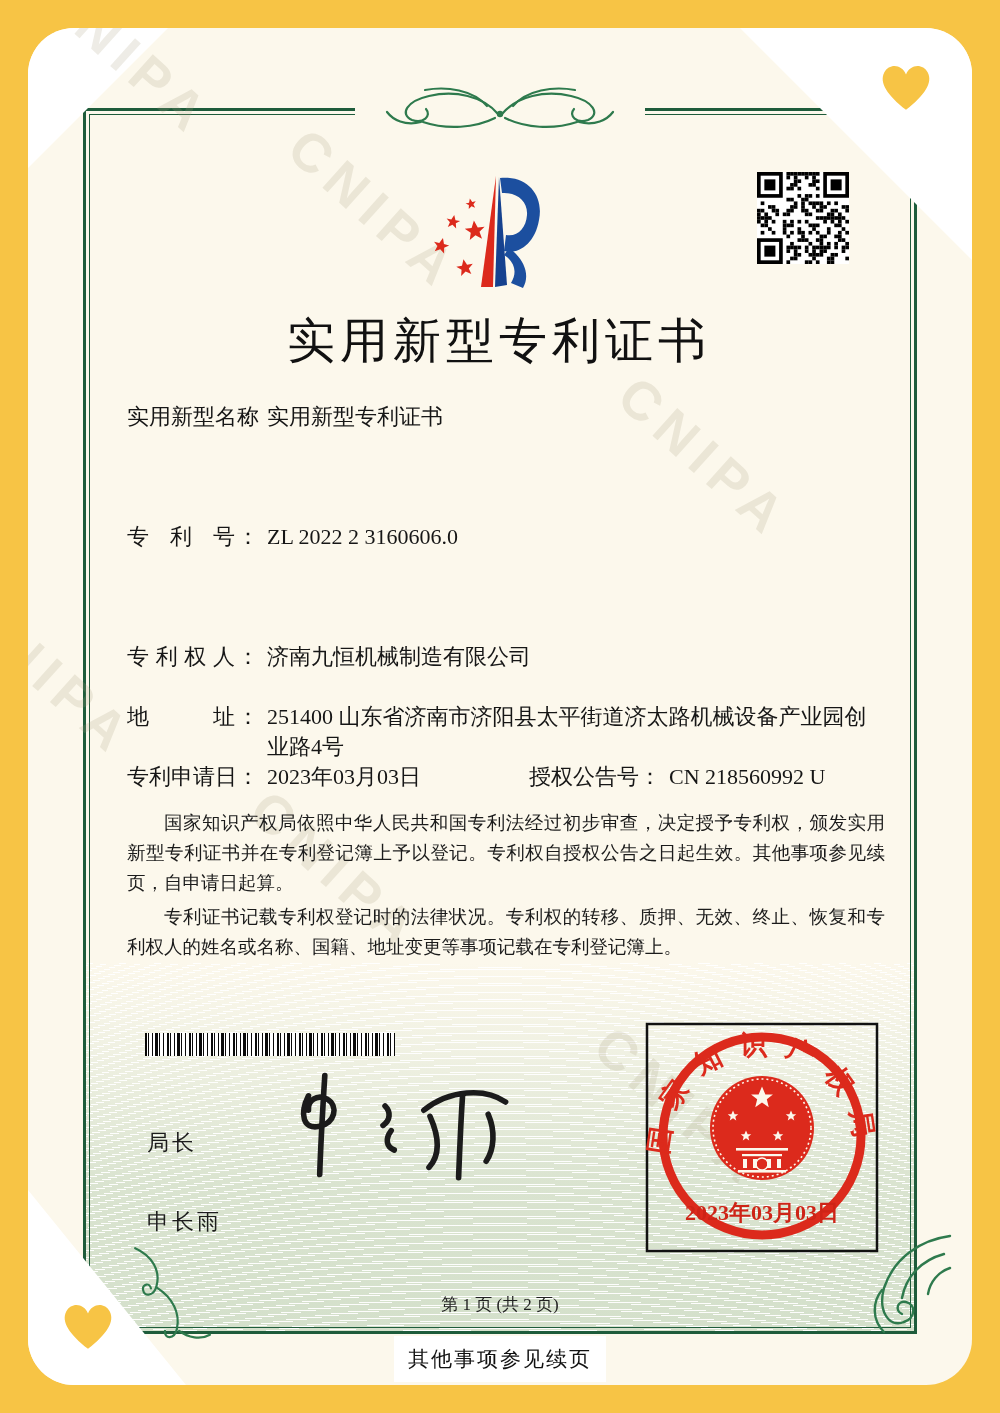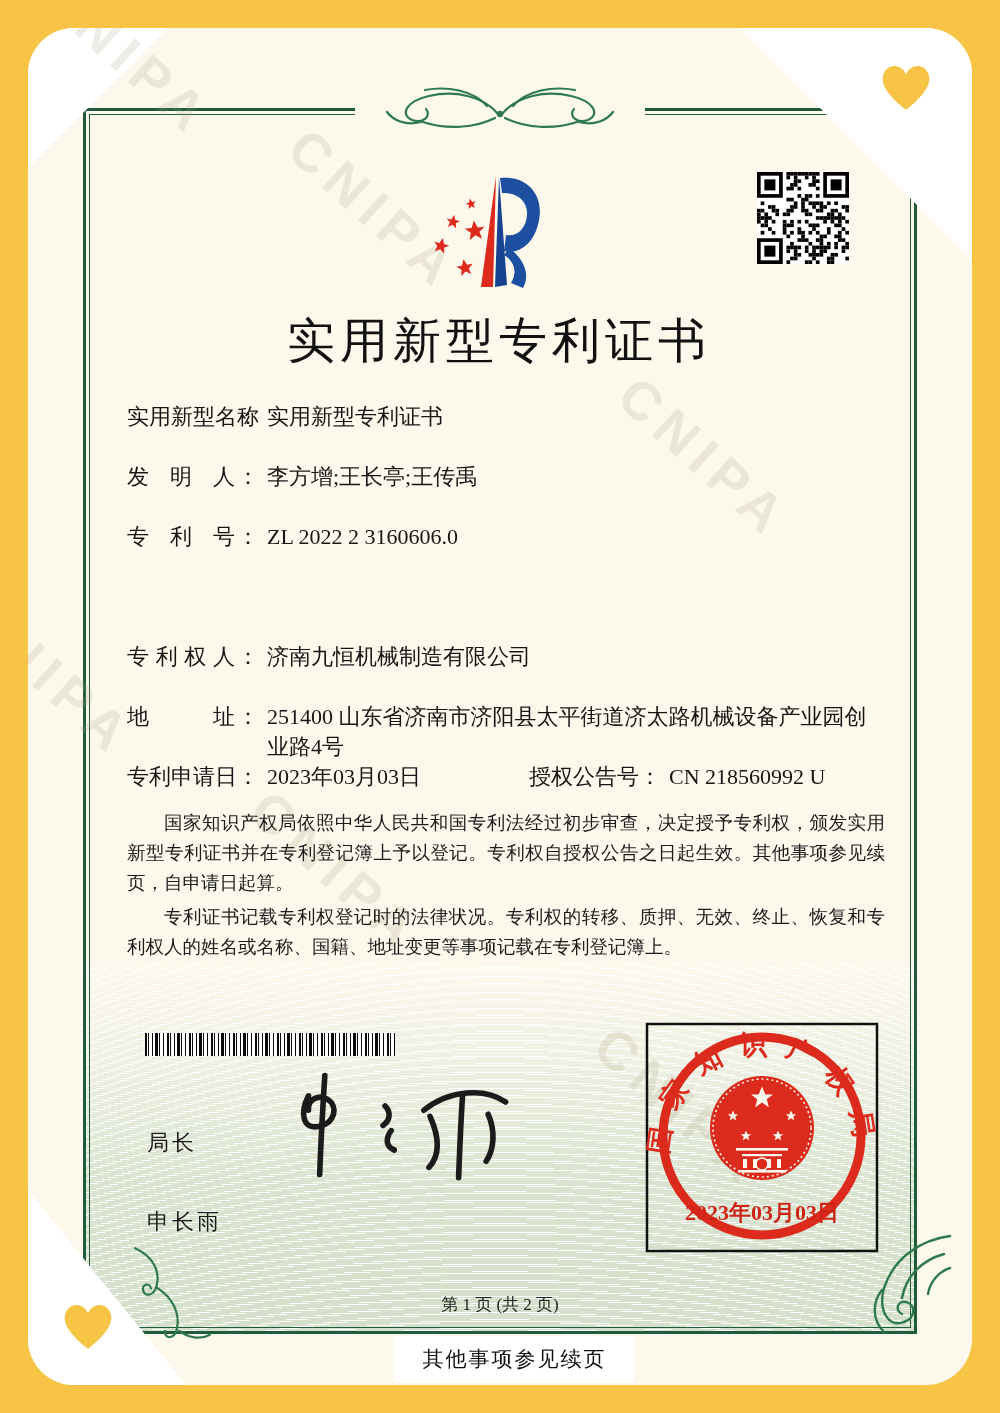--- a/index.html
+++ b/index.html
@@ -40,21 +40,21 @@
          text-align:justify;z-index:9;}
   .paras p{margin:0 0 4px 0;text-indent:2em;}
   .barcode{position:absolute;left:117px;top:1005px;width:250px;height:23px;z-index:9;
     background:repeating-linear-gradient(90deg,#090909 0 2px,#fff 2px 3px,#090909 3px 4px,#fff 4px 7px,#090909 7px 8px,
       #fff 8px 10px,#090909 10px 13px,#fff 13px 14px,#090909 14px 15px,#fff 15px 18px,#090909 18px 19px,#fff 19px 22px);}
   .official{position:absolute;left:119px;font-family:"Liberation Sans","DejaVu Sans",sans-serif;
             font-size:22px;color:#1d1d1d;letter-spacing:3px;z-index:9;}
   .sig{position:absolute;left:258px;top:1038px;z-index:9;}
   .seal{position:absolute;left:617px;top:994px;z-index:9;}
   .pagebox{position:absolute;left:55px;top:1265px;width:834px;text-align:center;font-size:17px;color:#222;z-index:9;}
-  .contbox{position:absolute;left:366px;top:1308px;width:241px;height:46px;background:#FFFFFF;text-align:center;
+  .contbox{position:absolute;left:366px;top:1308px;width:212px;height:46px;background:#FFFFFF;text-align:center;
            line-height:46px;font-size:21px;color:#111;letter-spacing:2px;z-index:9;}
   .orn{position:absolute;z-index:6;}
 </style>
 </head>
 <body>
 
 <div class="stage">
   <div class="card">
 
     <div class="guilloche"></div>
@@ -330,23 +330,20 @@
         <rect x="0" y="18" width="7" height="7" fill="#000"></rect>
         <rect x="1" y="19" width="5" height="5" fill="#fff"></rect>
         <rect x="2" y="20" width="3" height="3" fill="#000"></rect>
       </svg>
 
     <div class="title">实用新型专利证书</div>
 
     <div class="frow" style="top:374px;">
       <span class="flabel">实用新型名称</span><span class="fcolon">：</span><span class="fvalue">实用新型专利证书</span>
     </div>
-    <div class="frow" style="top:434px;">
-      <span class="flabel">发明人</span><span class="fcolon">：</span><span class="fvalue">李方增;王长亭;王传禹</span>
-    </div>
     <div class="frow" style="top:494px;">
       <span class="flabel">专利号</span><span class="fcolon">：</span><span class="fvalue">ZL 2022 2 3160606.0</span>
     </div>
     <div class="frow" style="top:614px;">
       <span class="flabel">专利权人</span><span class="fcolon">：</span><span class="fvalue">济南九恒机械制造有限公司</span>
     </div>
     <div class="frow" style="top:674px;">
       <span class="flabel">地址</span><span class="fcolon">：</span><span class="fvalue wrap">251400 山东省济南市济阳县太平街道济太路机械设备产业园创业路4号</span>
     </div>
     <div class="frow" style="top:734px;">

